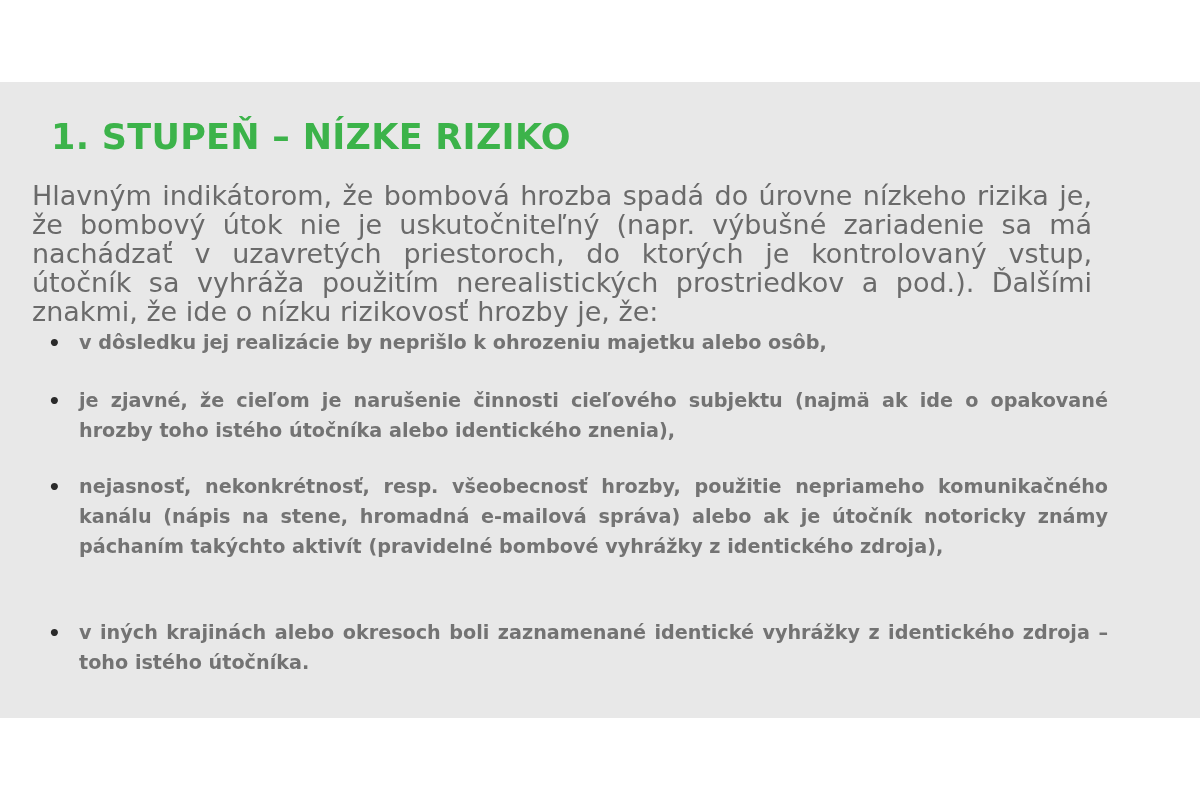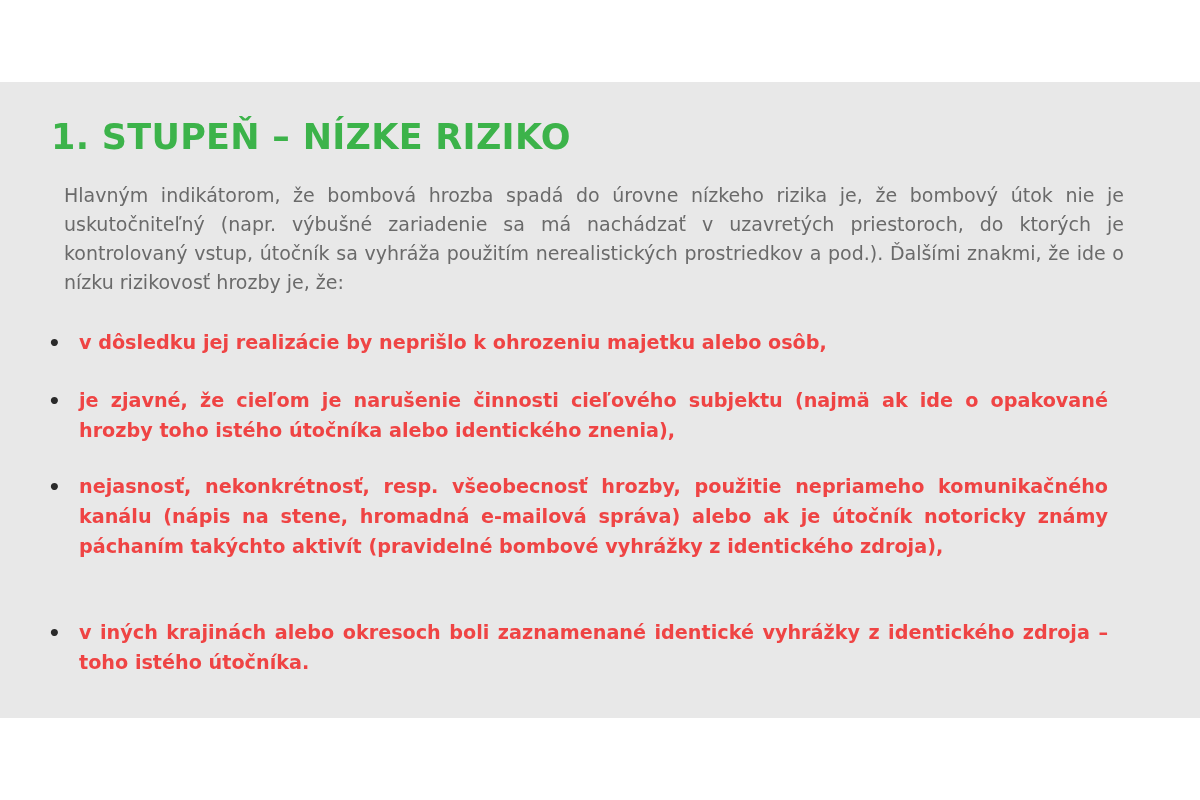--- a/index.html
+++ b/index.html
@@ -12,39 +12,39 @@
       position: absolute; left: 0; top: 82px; width: 1200px; height: 636px;
       background: #e8e8e8;
     }
     .title {
       position: absolute; left: 48px; top: 112px; margin: 3px;
       font-family: "DejaVu Sans", sans-serif; font-weight: bold;
       font-size: 35px; line-height: 44px; color: #3cb34a; letter-spacing: 0.3px;
       white-space: nowrap;
     }
     .intro {
-      position: absolute; left: 64px; top: 181px; width: 1060px; margin: 0;
-      font-family: "DejaVu Sans", sans-serif; font-size: 19px; line-height: 29px;
+      position: absolute; left: 32px; top: 181px; width: 1060px; margin: 0;
+      font-family: "DejaVu Sans", sans-serif; font-size: 27px; line-height: 29px;
       color: #6a6a6a; text-align: justify; text-align-last: left;
     }
     .bullets {
       position: absolute; left: 48px; top: 0; width: 1060px; margin: 0; padding: 0;
       list-style: none;
     }
     .bullet {
       position: absolute; left: 0; width: 1060px;
       display: flex;
     }
     .bullet-dot {
       flex: 0 0 31px; font-weight: bold; color: #2a2a2a;
       font-size: 20px; line-height: 30px;
     }
     .bullet-text {
       flex: 1; font-family: "DejaVu Sans", sans-serif; font-weight: bold;
-      font-size: 19.2px; line-height: 30px; color: #ef4444;
+      font-size: 19.2px; line-height: 30px; color: #737373;
       text-align: justify; text-align-last: left;
     }
   </style>
 </head>
 <body>
 
 <div class="panel"></div>
 
 <h1 class="title">1. STUPEŇ – NÍZKE RIZIKO</h1>
 

